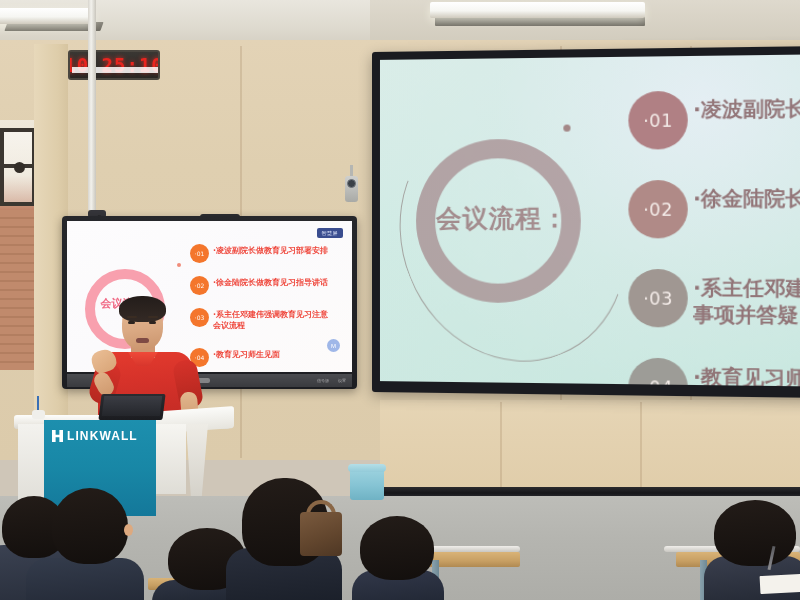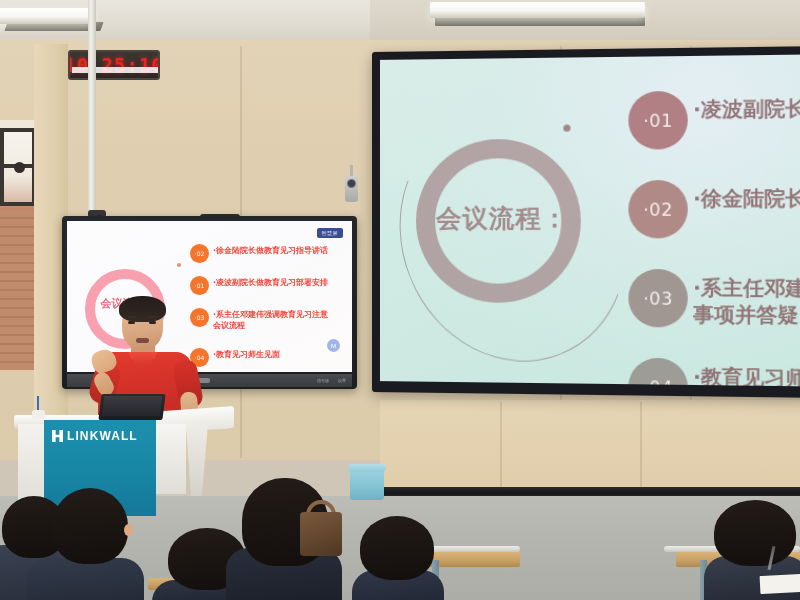--- a/index.html
+++ b/index.html
@@ -535,26 +535,26 @@
 
   <div class="tv-outer">
     <div class="tv-inner">
       <div class="tv-watermark">智慧屏</div>
       <div class="t-ring"></div>
       <div class="t-title">会议流程：</div>
       <div class="t-arc-dot"></div>
 
       <div class="t-list">
         <div class="t-item">
+          <div class="t-badge">·01</div>
+          <div class="t-text">·凌波副院长做教育见习部署安排</div>
+        </div>
+        <div class="t-item">
           <div class="t-badge">·02</div>
           <div class="t-text">·徐金陆院长做教育见习指导讲话</div>
-        </div>
-        <div class="t-item">
-          <div class="t-badge">·01</div>
-          <div class="t-text">·凌波副院长做教育见习部署安排</div>
         </div>
         <div class="t-item" style="height:32px">
           <div class="t-badge">·03</div>
           <div class="t-text">·系主任邓建伟强调教育见习注意
 会议流程</div>
         </div>
         <div class="t-item">
           <div class="t-badge">·04</div>
           <div class="t-text">·教育见习师生见面</div>
         </div>

